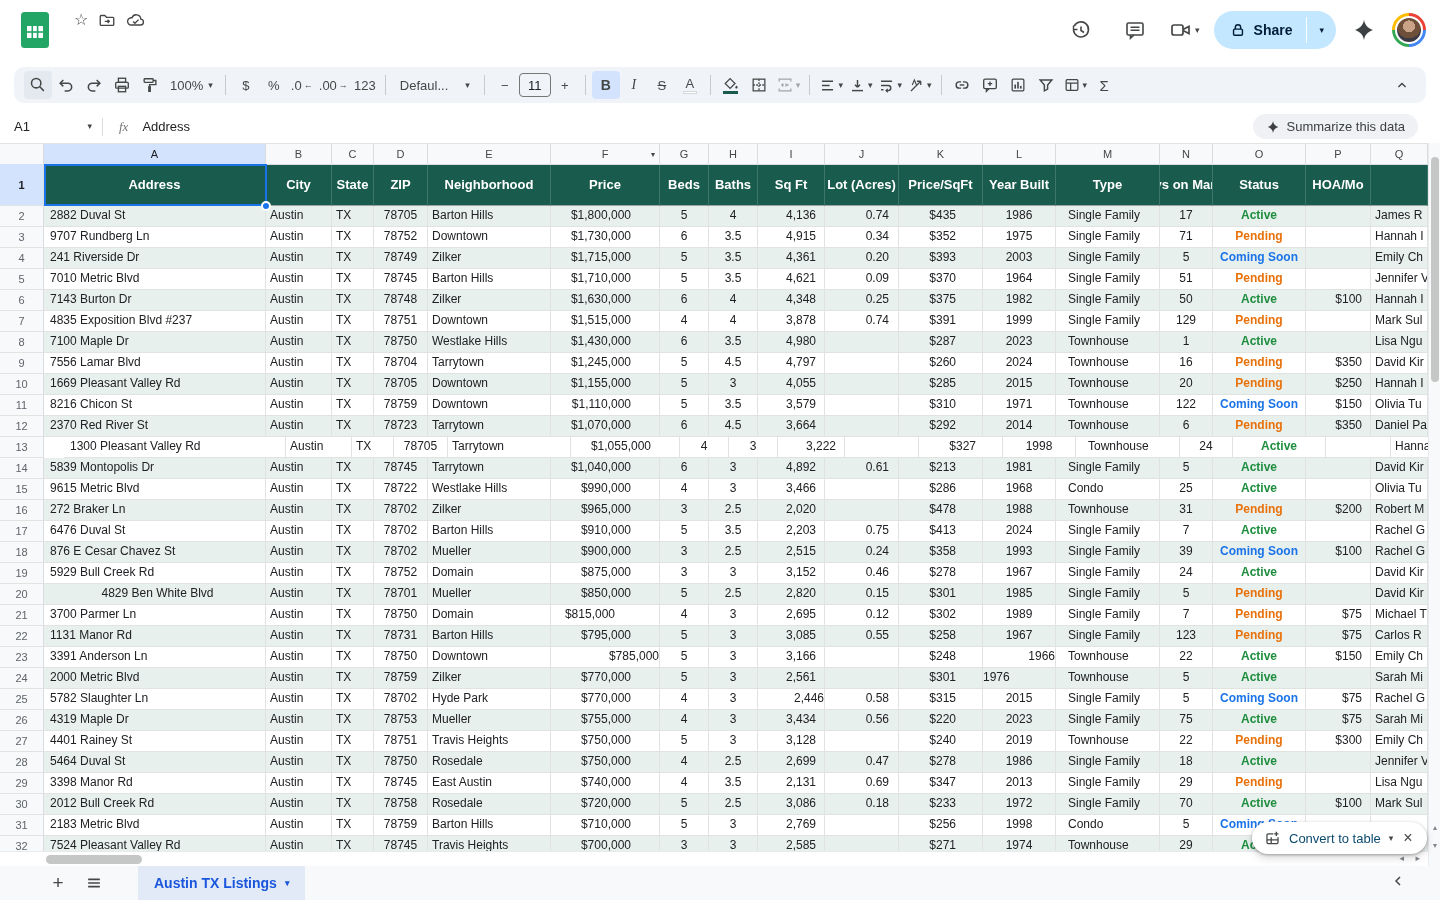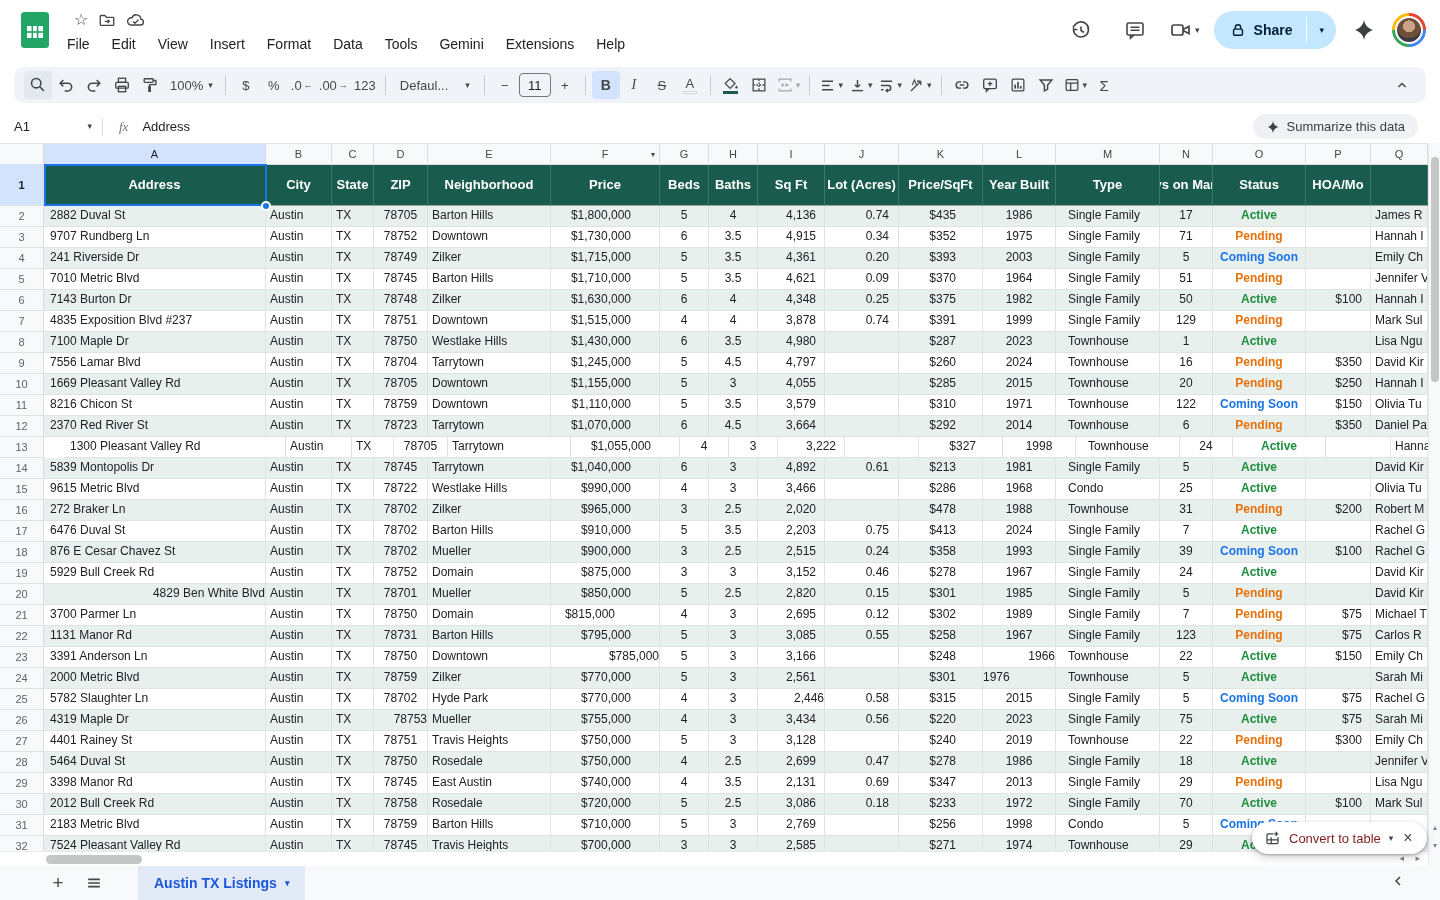--- a/index.html
+++ b/index.html
@@ -75,21 +75,21 @@
   
   .hscroll { position:absolute; left:0; top:851px; width:1428px; height:15px; background:#fff; border-top:1px solid #E8EAED; }
   .hthumb { position:absolute; left:46px; top:3px; width:96px; height:9px; border-radius:5px; background:#C4C7C5; }
   .harrow { position:absolute; top:1px; font-size:9px; color:#80868B; }
   .vscroll { position:absolute; left:1428px; top:143px; width:12px; height:723px; background:#F8F9FA; border-left:1px solid #E8EAED; }
   .vthumb { position:absolute; left:2px; top:14px; width:8px; height:225px; border-radius:4px; background:#C4C7C5; }
   .varrow { position:absolute; left:0; width:12px; text-align:center; font-size:8px; color:#80868B; }
 
   
   .convert-popup { position:absolute; left:1252px; top:822px; height:32px; display:flex; align-items:center; gap:8px; background:#fff; border-radius:16px; padding:0 12px 0 12px; box-shadow:0 1px 3px rgba(0,0,0,.3), 0 4px 8px rgba(0,0,0,.15); z-index:20; }
-  .convert-label { font-size:13px; color:#7f1d1d; }
+  .convert-label { font-size:13px; color:#0c4a6e; }
   .convert-close { font-size:16px; color:#444746; line-height:1; padding:0 2px; }
 
   
   .footer { position:absolute; left:0; top:866px; width:1440px; height:34px; background:#F8F9FB; display:flex; align-items:center; }
   .foot-btn { width:36px; height:34px; display:flex; align-items:center; justify-content:center; color:#444746; }
   .plus-glyph { font-size:19px; color:#444746; }
   .sheet-tab { height:34px; display:flex; align-items:center; gap:8px; background:#E2EAF8; padding:0 16px; margin-left:26px; font-size:14px; font-weight:bold; color:#1A56DB; }
   .sheet-tab .caret { color:#1A56DB; }
   .foot-right { margin-left:auto; margin-right:34px; color:#444746; }
 </style>
@@ -111,32 +111,20 @@
         <span style="font-size:16px;">☆</span>
         <svg width="18" height="18" viewBox="0 0 20 20" fill="none" stroke="#444746" stroke-width="1.5">
           <path d="M2.5 6a1 1 0 0 1 1-1h4l2 2h7a1 1 0 0 1 1 1v7a1 1 0 0 1-1 1h-13a1 1 0 0 1-1-1z"></path>
           <path d="M7.5 11.5h5m-1.8-1.8 1.8 1.8-1.8 1.8"></path>
         </svg>
         <svg width="20" height="18" viewBox="0 0 22 18" fill="none" stroke="#444746" stroke-width="1.5">
           <path d="M6 14.5a4 4 0 1 1 .6-7.9 5 5 0 0 1 9.7 1.4 3.2 3.2 0 0 1-.8 6.5z"></path>
           <path d="M7.8 10.6l2 2 4-4"></path>
         </svg>
       </span>
-      <div class="menubar">
-        <span class="menu-item">File</span>
-        <span class="menu-item">Edit</span>
-        <span class="menu-item">View</span>
-        <span class="menu-item">Insert</span>
-        <span class="menu-item">Format</span>
-        <span class="menu-item">Data</span>
-        <span class="menu-item">Tools</span>
-        <span class="menu-item">Gemini</span>
-        <span class="menu-item">Extensions</span>
-        <span class="menu-item">Help</span>
-      </div>
     </div>
     <div class="right-cluster">
       <span class="hdr-icon">
         <svg width="22" height="22" viewBox="0 0 22 22" fill="none" stroke="#444746" stroke-width="1.6">
           <path d="M4.2 7.2A7.5 7.5 0 1 1 3.5 11"></path>
           <path d="M3.5 6.5v4h4" stroke-width="1.4"></path>
           <path d="M11 7.5v4l3 2"></path>
         </svg>
       </span>
       <span class="hdr-icon">
@@ -753,21 +741,21 @@
           <div class="dcell" style="width: 84px; flex: 0 0 auto; text-align: right; padding-right: 26px;">$278</div>
           <div class="dcell" style="width: 73px; flex: 0 0 auto; text-align: center;">1967</div>
           <div class="dcell" style="width: 104px; flex: 0 0 auto; text-align: left; padding-left: 12px;">Single Family</div>
           <div class="dcell" style="width: 53px; flex: 0 0 auto; text-align: center;">24</div>
           <div class="dcell" style="width: 93px; flex: 0 0 auto; text-align: center; color: rgb(30, 142, 62); font-weight: bold;">Active</div>
           <div class="dcell" style="width: 65px; flex: 0 0 auto; text-align: right; padding-right: 8px;"></div>
           <div class="dcell" style="width: 57px; flex: 0 0 auto; text-align: left; padding-left: 4px;">David Kir</div>
         </div>
         <div class="data-row band">
           <div class="gut">20</div>
-          <div class="dcell" style="width: 222px; flex: 0 0 auto; text-align: right; padding-left: 6px;">4829 Ben White Blvd</div>
+          <div class="dcell" style="width: 222px; flex: 0 0 auto; text-align: center; padding-left: 6px;">4829 Ben White Blvd</div>
           <div class="dcell" style="width: 66px; flex: 0 0 auto; text-align: left; padding-left: 4px;">Austin</div>
           <div class="dcell" style="width: 42px; flex: 0 0 auto; text-align: left; padding-left: 4px;">TX</div>
           <div class="dcell" style="width: 54px; flex: 0 0 auto; text-align: center;">78701</div>
           <div class="dcell" style="width: 123px; flex: 0 0 auto; text-align: left; padding-left: 4px;">Mueller</div>
           <div class="dcell" style="width: 109px; flex: 0 0 auto; text-align: right; padding-right: 28px;">$850,000</div>
           <div class="dcell" style="width: 49px; flex: 0 0 auto; text-align: center;">5</div>
           <div class="dcell" style="width: 49px; flex: 0 0 auto; text-align: center;">2.5</div>
           <div class="dcell" style="width: 67px; flex: 0 0 auto; text-align: right; padding-right: 8px;">2,820</div>
           <div class="dcell" style="width: 74px; flex: 0 0 auto; text-align: right; padding-right: 9px;">0.15</div>
           <div class="dcell" style="width: 84px; flex: 0 0 auto; text-align: right; padding-right: 26px;">$301</div>
@@ -876,21 +864,21 @@
           <div class="dcell" style="width: 53px; flex: 0 0 auto; text-align: center;">5</div>
           <div class="dcell" style="width: 93px; flex: 0 0 auto; text-align: center; color: rgb(26, 115, 232); font-weight: bold;">Coming Soon</div>
           <div class="dcell" style="width: 65px; flex: 0 0 auto; text-align: right; padding-right: 8px;">$75</div>
           <div class="dcell" style="width: 57px; flex: 0 0 auto; text-align: left; padding-left: 4px;">Rachel G</div>
         </div>
         <div class="data-row band">
           <div class="gut">26</div>
           <div class="dcell" style="width: 222px; flex: 0 0 auto; text-align: left; padding-left: 6px;">4319 Maple Dr</div>
           <div class="dcell" style="width: 66px; flex: 0 0 auto; text-align: left; padding-left: 4px;">Austin</div>
           <div class="dcell" style="width: 42px; flex: 0 0 auto; text-align: left; padding-left: 4px;">TX</div>
-          <div class="dcell" style="width: 54px; flex: 0 0 auto; text-align: right;">78753</div>
+          <div class="dcell" style="width: 54px; flex: 0 0 auto; text-align: center;">78753</div>
           <div class="dcell" style="width: 123px; flex: 0 0 auto; text-align: left; padding-left: 4px;">Mueller</div>
           <div class="dcell" style="width: 109px; flex: 0 0 auto; text-align: right; padding-right: 28px;">$755,000</div>
           <div class="dcell" style="width: 49px; flex: 0 0 auto; text-align: center;">4</div>
           <div class="dcell" style="width: 49px; flex: 0 0 auto; text-align: center;">3</div>
           <div class="dcell" style="width: 67px; flex: 0 0 auto; text-align: right; padding-right: 8px;">3,434</div>
           <div class="dcell" style="width: 74px; flex: 0 0 auto; text-align: right; padding-right: 9px;">0.56</div>
           <div class="dcell" style="width: 84px; flex: 0 0 auto; text-align: right; padding-right: 26px;">$220</div>
           <div class="dcell" style="width: 73px; flex: 0 0 auto; text-align: center;">2023</div>
           <div class="dcell" style="width: 104px; flex: 0 0 auto; text-align: left; padding-left: 12px;">Single Family</div>
           <div class="dcell" style="width: 53px; flex: 0 0 auto; text-align: center;">75</div>

